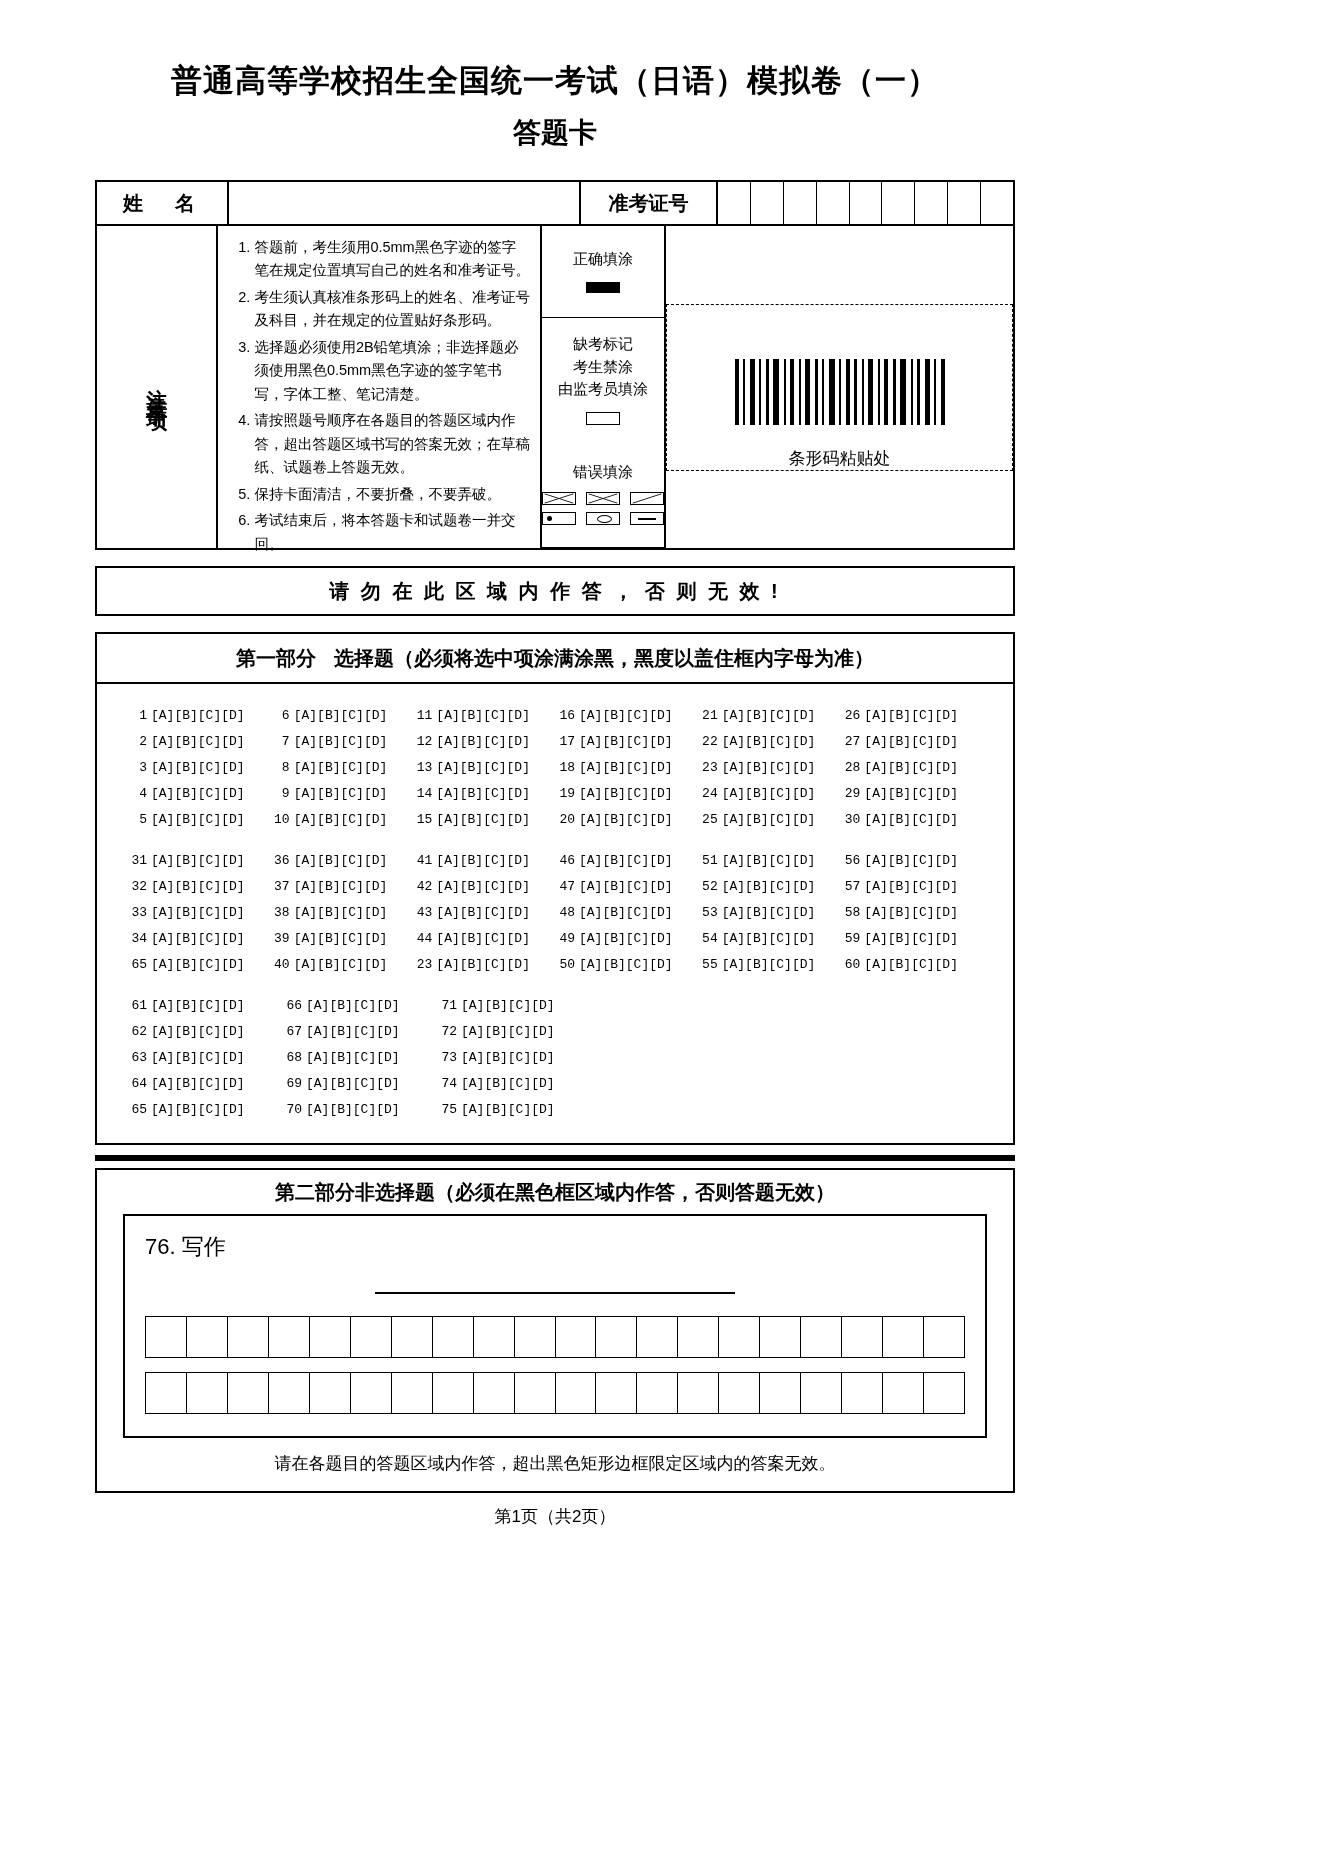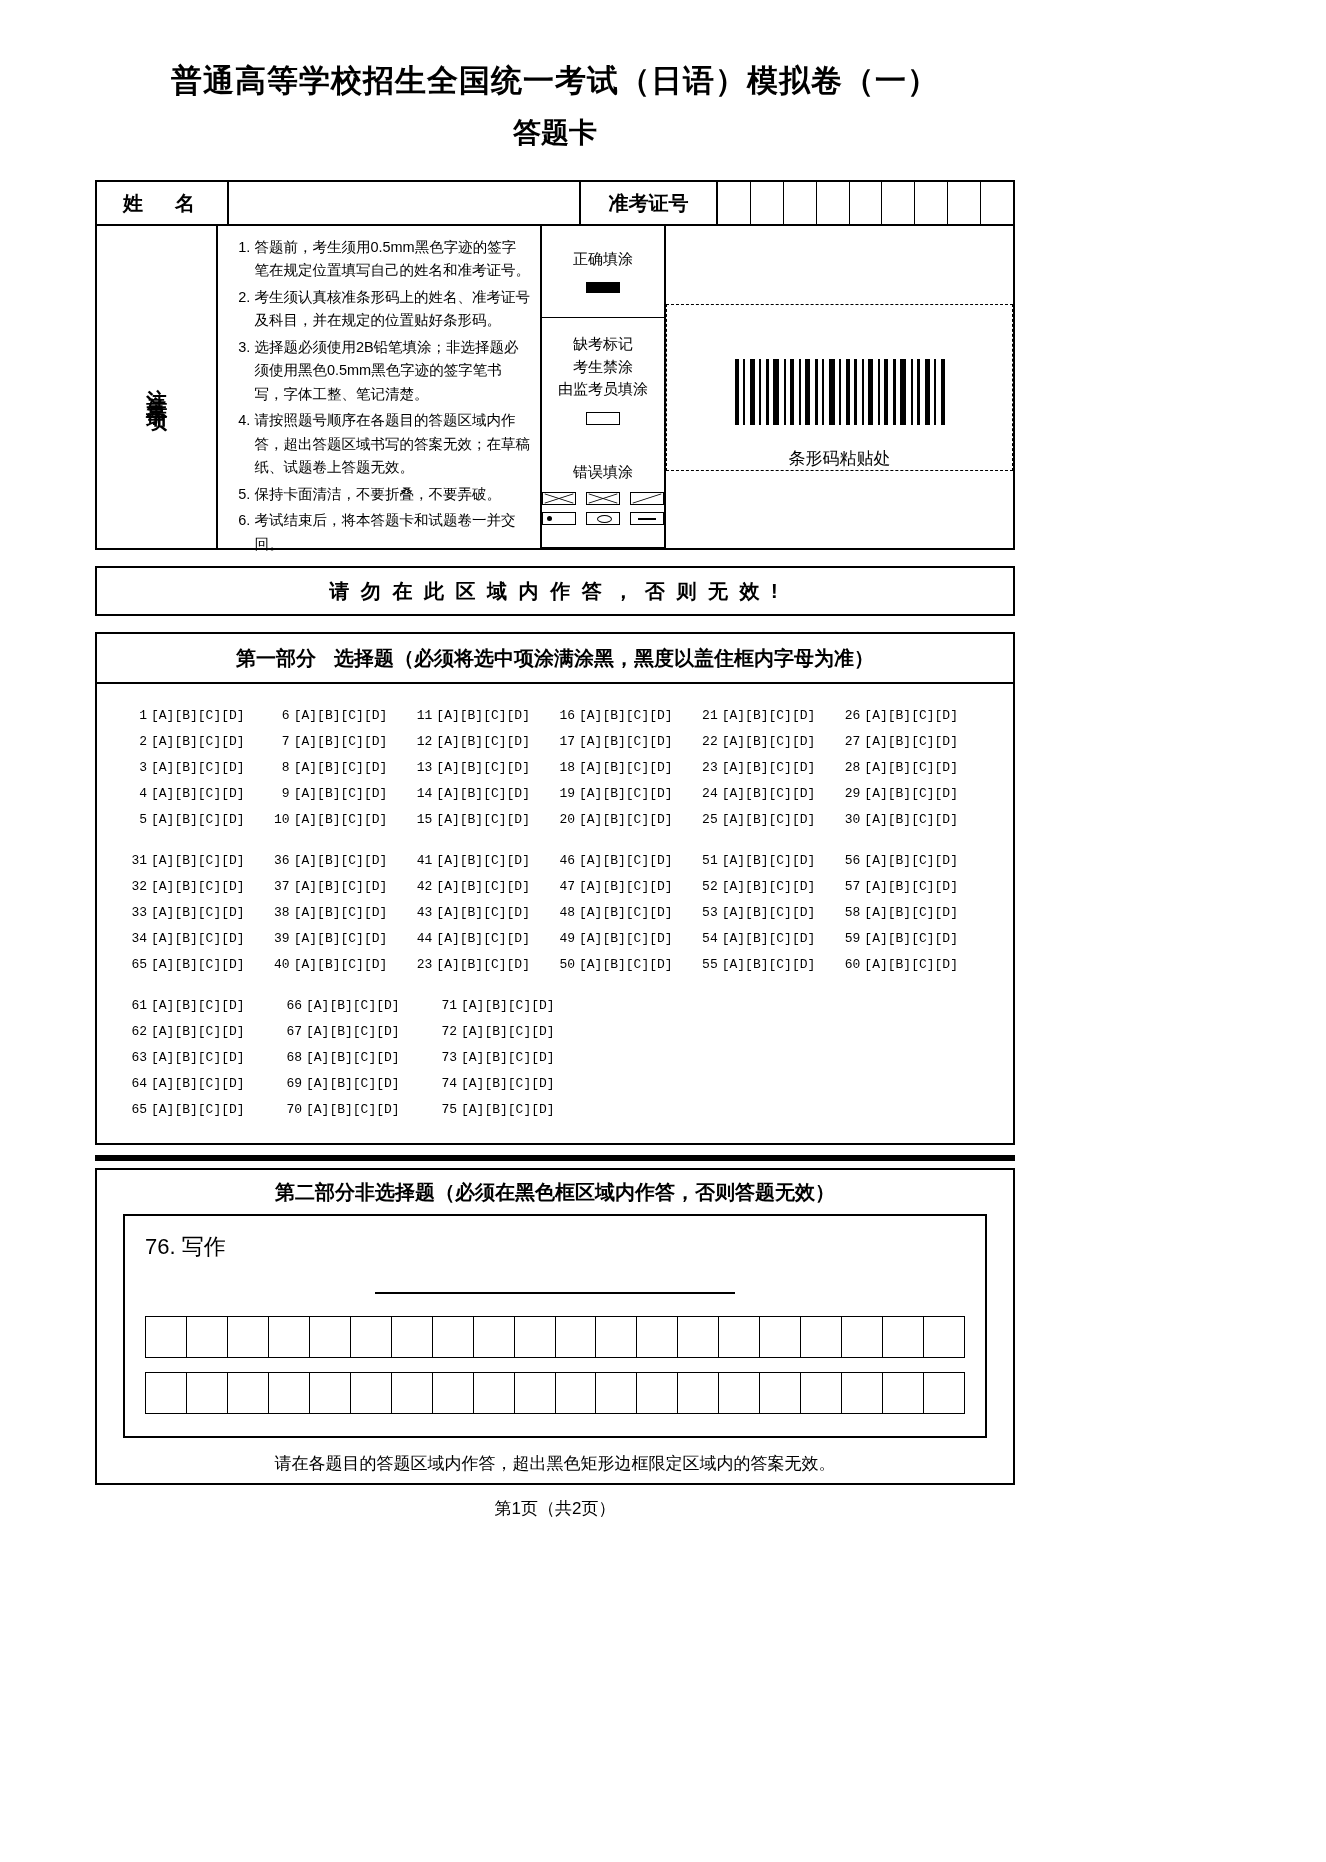--- a/index.html
+++ b/index.html
@@ -284,21 +284,21 @@
   }
   
   .part2-sep {
     margin-top: 10px;
     height: 6px;
     background: #000;
   }
   .part2 {
     margin-top: 7px;
     border: 2px solid #000;
-    padding-bottom: 8px;
+    padding-bottom: 16px;
   }
   .part2-head {
     height: 44px;
     display: flex;
     align-items: center;
     justify-content: center;
     font-size: 20px;
     font-weight: bold;
   }
   .writing-box {

